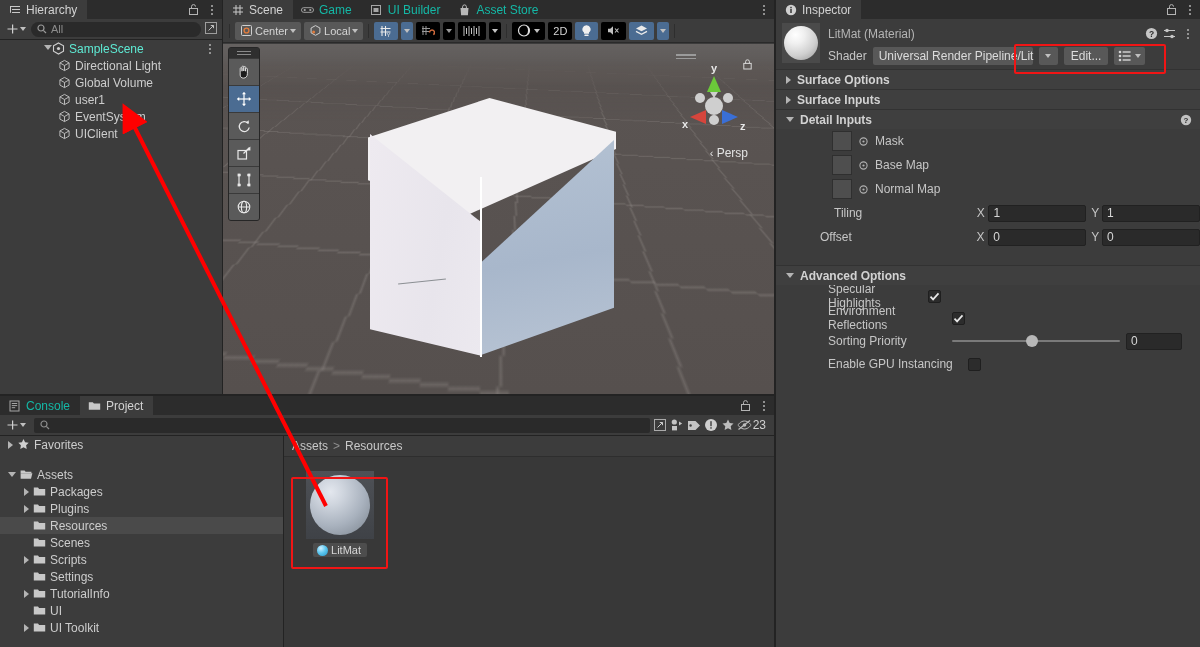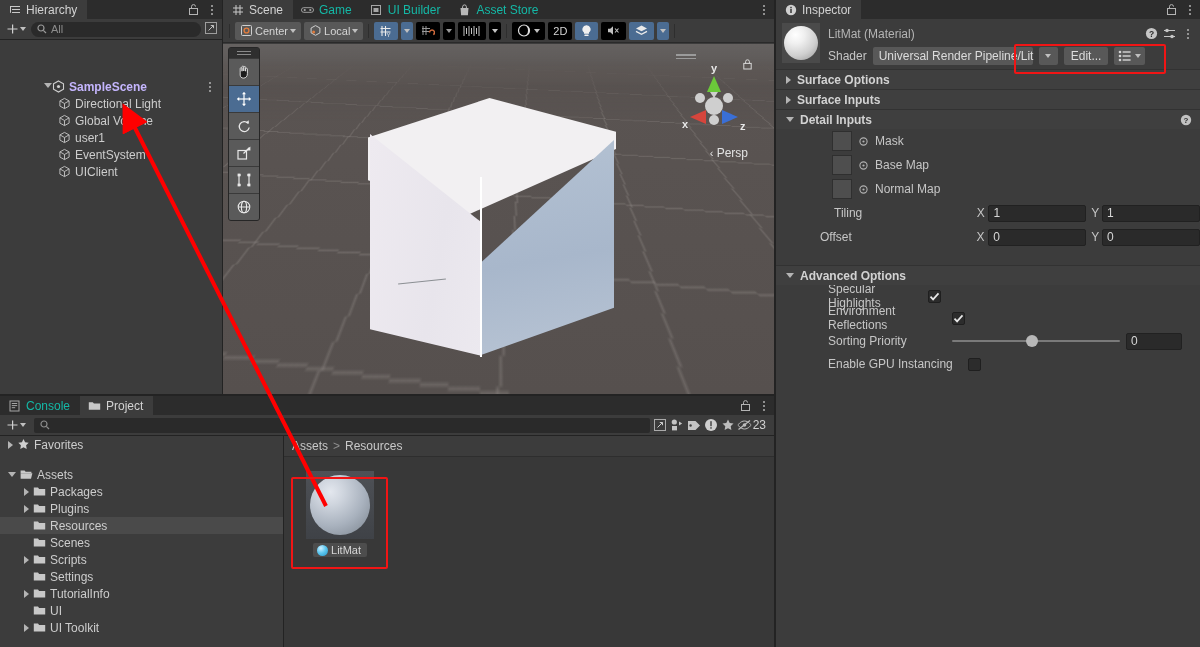--- a/index.html
+++ b/index.html
@@ -55,21 +55,21 @@
   }
   .tri-d {
     width: 0; height: 0; border-left: 4px solid transparent;
     border-right: 4px solid transparent; border-top: 5px solid #b4b4b4;
   }
 
   
   #hierarchy { position: absolute; left: 0; top: 0; width: 222px; height: 394px; background: #3c3c3c; }
   .hrow { height: 17px; display: flex; align-items: center; gap: 4px; padding-left: 6px; font-size: 12px; color: #cdcdcd; white-space: nowrap; }
   .hrow .go-ico { width: 13px; height: 13px; flex: none; }
-  .scene-row { font-weight: bold; color: #c4b5fd; position: relative; margin-top: 38px; }
+  .scene-row { font-weight: normal; color: #5eead4; position: relative; }
 
   
   #scene { position: absolute; left: 223px; top: 0; width: 551px; height: 394px; background: #3c3c3c; }
   .scene-tool2 {
     height: 24px; background: #3c3c3c; display: flex; align-items: center;
     gap: 3px; padding: 0 4px; border-bottom: 1px solid #2a2a2a;
   }
   .tbtn {
     height: 18px; background: #585858; border-radius: 2px;
     display: flex; align-items: center; gap: 2px; padding: 0 5px;

